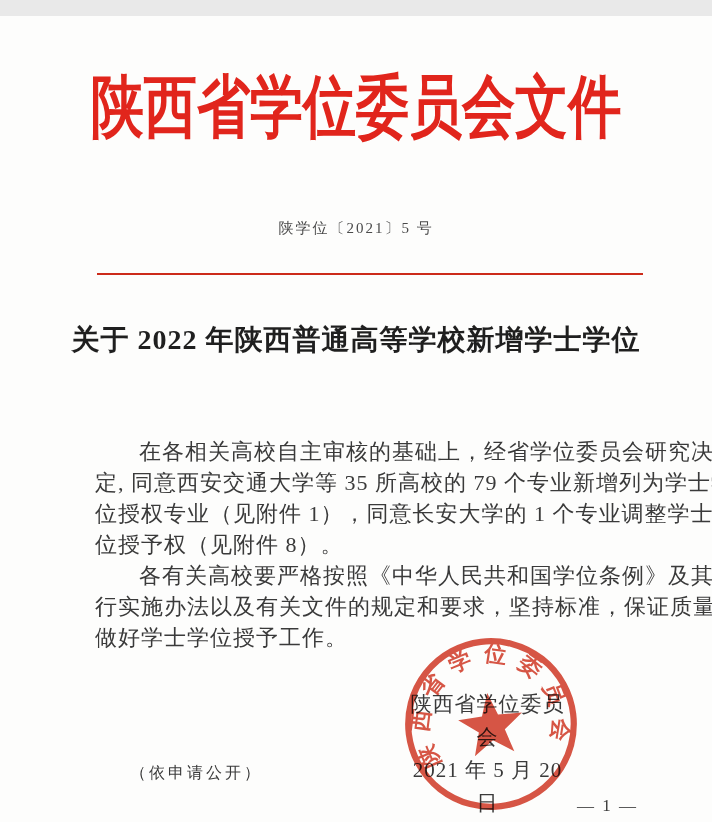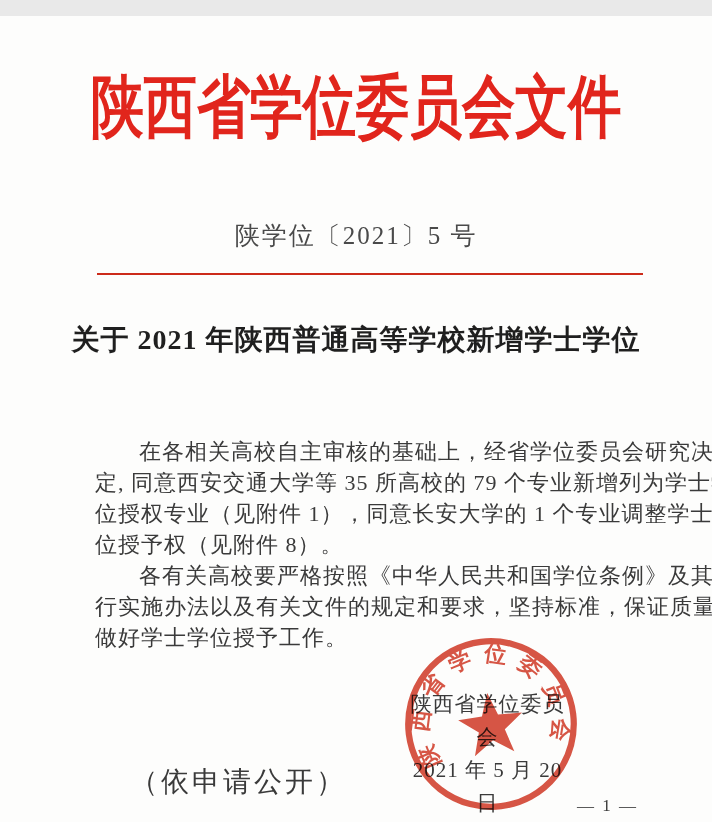--- a/index.html
+++ b/index.html
@@ -25,21 +25,21 @@
     font-size:68px;font-weight:bold;
     color:var(--header-red);
     transform:scaleX(0.78);
     transform-origin:center;
     white-space:nowrap;
     letter-spacing:0px;
   }
   .doc-number{
     position:absolute;top:203px;left:0;right:0;
     text-align:center;
-    font-size:25px;color:#4a4a4a;
+    font-size:15px;color:#4a4a4a;
     letter-spacing:2px;
   }
   .red-rule{
     position:absolute;top:257px;left:97px;
     width:546px;height:2px;
     background:var(--rule-red);
   }
   .doc-title{
     position:absolute;top:301px;left:0;right:0;
     text-align:center;
@@ -79,21 +79,21 @@
   .seal-ring{fill:none;stroke:currentColor;stroke-width:7;}
   .seal-star{fill:currentColor;}
   .seal-text-svg{
     fill:currentColor;
     font-size:25px;font-weight:bold;
     letter-spacing:12px;
     font-family:"Liberation Serif","DejaVu Serif",serif;
   }
   .disclosure-note{
     position:absolute;top:747px;left:130px;
-    font-size:28px;color:var(--body-text);
+    font-size:16px;color:var(--body-text);
     letter-spacing:3px;
   }
   .page-number{
     position:absolute;top:780px;left:577px;
     font-size:17px;color:#3c3c3c;
     letter-spacing:2px;
     white-space:nowrap;
   }
 </style>
 </head>
@@ -101,21 +101,21 @@
 
 <div class="page">
 
   <div class="header-title">陕西省学位委员会文件</div>
 
   <div class="doc-number">陕学位〔2021〕5 号</div>
 
   <div class="red-rule"></div>
 
   <div class="doc-title">
-    <div>关于 2021 年陕西普通高等学校新增学士学位</div>
+    <div>关于 2022 年陕西普通高等学校新增学士学位</div>
   </div>
 
   <div class="body-text">
       <div class="body-line indent">在各相关高校自主审核的基础上，经省学位委员会研究决</div>
       <div class="body-line">定, 同意西安交通大学等 35 所高校的 79 个专业新增列为学士学</div>
       <div class="body-line">位授权专业（见附件 1），同意长安大学的 1 个专业调整学士学</div>
       <div class="body-line">位授予权（见附件 8）。</div>
       <div class="body-line indent">各有关高校要严格按照《中华人民共和国学位条例》及其暂</div>
       <div class="body-line">行实施办法以及有关文件的规定和要求，坚持标准，保证质量，</div>
       <div class="body-line">做好学士学位授予工作。</div>

